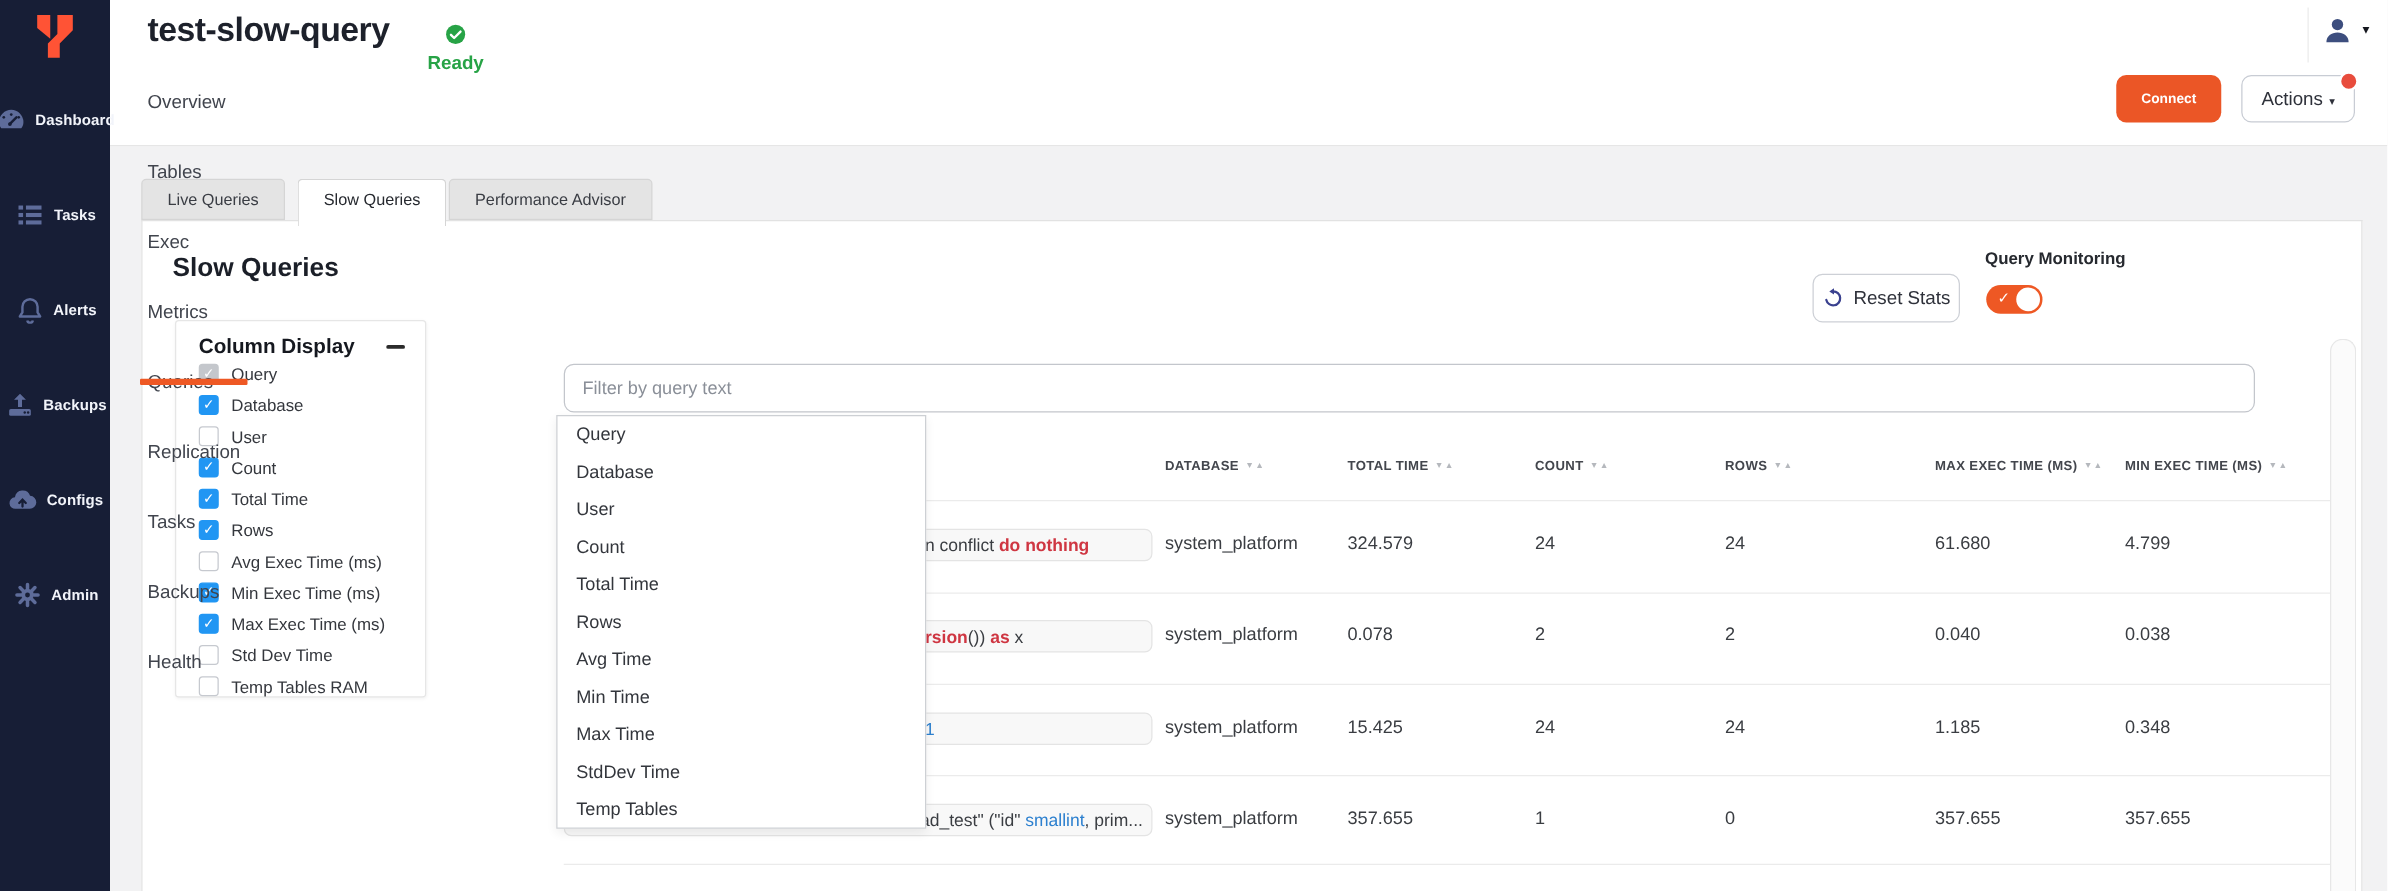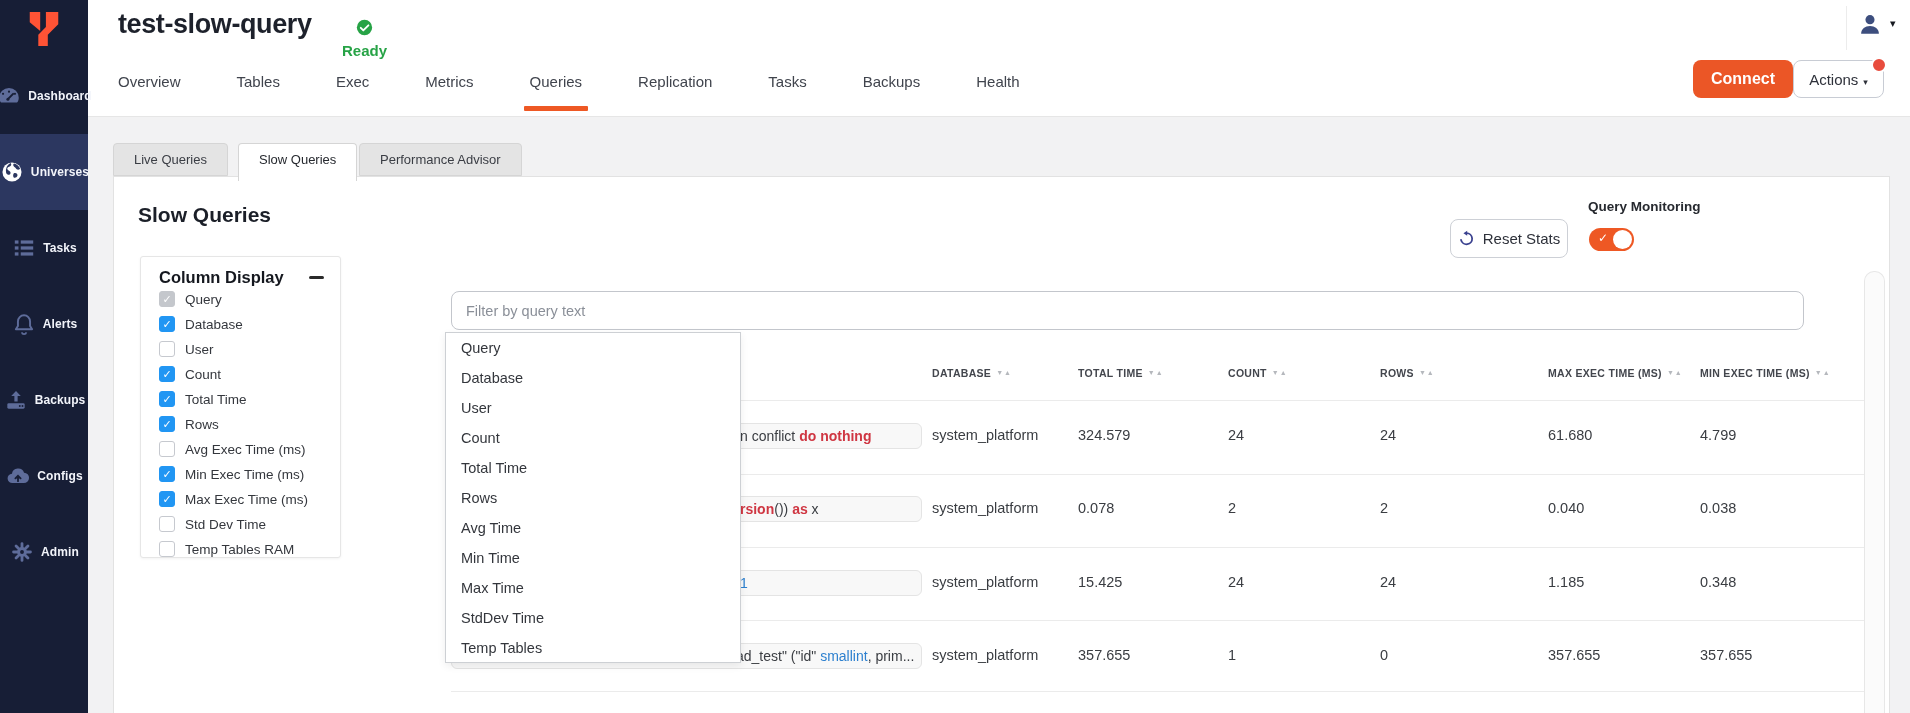--- a/index.html
+++ b/index.html
@@ -17,25 +17,25 @@
 
   
   #header { position:absolute; left:88px; top:0; width:1822px; height:117px; background:#fff; border-bottom:1px solid #e6e6e6; z-index:5; }
   #universe-title { position:absolute; left:118px; top:9px; font-size:27px; font-weight:800; color:#1d212b; letter-spacing:-.4px; z-index:6; }
   #ready-badge { position:absolute; left:342px; top:19px; display:flex; align-items:center; gap:6px; z-index:6;flex-direction:column; }
   #ready-badge span { color:#27a346; font-size:15px; font-weight:700; }
   #avatar-divider { position:absolute; left:1846px; top:6px; width:1px; height:44px; background:#ececec; z-index:6; }
   #avatar { position:absolute; left:1857px; top:11px; width:26px; height:26px; cursor:pointer; z-index:6; }
   #avatar-caret { position:absolute; left:1890px; top:17px; font-size:11px; color:#15181f; cursor:pointer; z-index:6; }
 
-  #nav-tabs { position:absolute; left:118px; top:60px; height:57px; display:flex; gap:56px; z-index:6; }
+  #nav-tabs { position:absolute; left:118px; top:60px; height:57px; display:flex; gap:26px; z-index:6;flex-direction:column; }
   .nav-tab { position:relative; font-size:15px; color:#40444d; padding-top:13px; cursor:pointer; }
   .nav-tab.active::after { content:""; position:absolute; left:-6px; right:-6px; bottom:6px; height:5px; background:#ee5824; border-radius:1px; }
 
-  #connect-btn { position:absolute; left:1693px; top:60px; width:100px; height:38px; background:#eb5626; color:#fff; border:none; border-radius:8px; font-size:16px; font-weight:700; cursor:pointer; z-index:6; font-family:inherit; }
+  #connect-btn { position:absolute; left:1693px; top:60px; width:84px; height:38px; background:#eb5626; color:#fff; border:none; border-radius:8px; font-size:11px; font-weight:700; cursor:pointer; z-index:6; font-family:inherit; }
   #actions-btn { position:absolute; left:1793px; top:60px; width:91px; height:38px; background:#fff; color:#2e313a; border:1px solid #c8ccd4; border-radius:8px; font-size:15px; cursor:pointer; z-index:6; font-family:inherit; }
   #actions-btn .caret { font-size:9px; margin-left:5px; }
   #actions-dot { position:absolute; left:1871px; top:57px; width:16px; height:16px; border-radius:50%; background:#e84c3d; border:2.5px solid #fff; z-index:7; }
 
   
   .subtab { position:absolute; top:143px; height:33px; line-height:31px; padding:0 20px; font-size:13px; color:#3a3d44; background:#e4e4e4; border:1px solid #d5d5d5; border-radius:4px 4px 0 0; cursor:pointer; z-index:8; }
   .subtab.active { background:#fff; height:38px; border-bottom:none; z-index:9; color:#26292f; }
 
   
   #panel { position:absolute; left:113px; top:176px; width:1777px; height:537px; background:#fff; border:1px solid #e2e2e2; border-bottom:none; z-index:1; }
@@ -96,31 +96,20 @@
             <svg width="26" height="26" viewBox="0 0 24 24">
               <path d="M12 4.5a9 9 0 0 0-9 9c0 2 .6 3.4 1.6 4.5h14.8c1-1.1 1.6-2.5 1.6-4.5a9 9 0 0 0-9-9z" fill="#5e6c9a"></path>
               <path d="M11.2 14.6l4.6-4.6" stroke="#171e36" stroke-width="1.8" stroke-linecap="round"></path>
               <circle cx="11" cy="15" r="1.4" fill="#171e36"></circle>
               <circle cx="6.5" cy="10" r="1" fill="#171e36"></circle>
               <circle cx="12" cy="8" r="1" fill="#171e36"></circle>
               <circle cx="17.5" cy="10" r="1" fill="#171e36"></circle>
             </svg>
           </span>
           <span class="sb-label">Dashboard</span>
-        </div>
-        <div class="sb-item active">
-          <span class="sb-icon">
-            <svg width="26" height="26" viewBox="0 0 24 24">
-              <circle cx="12" cy="12" r="8.8" fill="#ffffff"></circle>
-              <path d="M10.5 3.6c1.8 1.4.3 3-1.2 3.6-1.5.6-2.4 1.9-1 3s3 1.6 2.2 3.4c-.8 1.8-3.1 1-3.9-.6a8.8 8.8 0 0 1 3.9-9.4z" fill="#2c3760"></path>
-              <path d="M14 4.1c2.6.7 4.6 2.6 5.5 5-1.5 1.3-3.4.8-4-.5-.6-1.3-2-1.6-2.3-2.7-.2-.8.2-1.5.8-1.8z" fill="#2c3760"></path>
-              <path d="M13.8 13.2c1.8-.7 3.7.5 3.2 2.3-.5 1.8-3 2.4-3.7 1-.6-1.2 0-2.8.5-3.3z" fill="#2c3760"></path>
-            </svg>
-          </span>
-          <span class="sb-label">Universes</span>
         </div>
         <div class="sb-item">
           <span class="sb-icon">
             <svg width="26" height="26" viewBox="0 0 24 24" fill="#5e6c9a">
               <rect x="3.5" y="5" width="3.4" height="3"></rect>
               <rect x="9" y="5" width="11.5" height="3"></rect>
               <rect x="3.5" y="10.5" width="3.4" height="3"></rect>
               <rect x="9" y="10.5" width="11.5" height="3"></rect>
               <rect x="3.5" y="16" width="3.4" height="3"></rect>
               <rect x="9" y="16" width="11.5" height="3"></rect>

